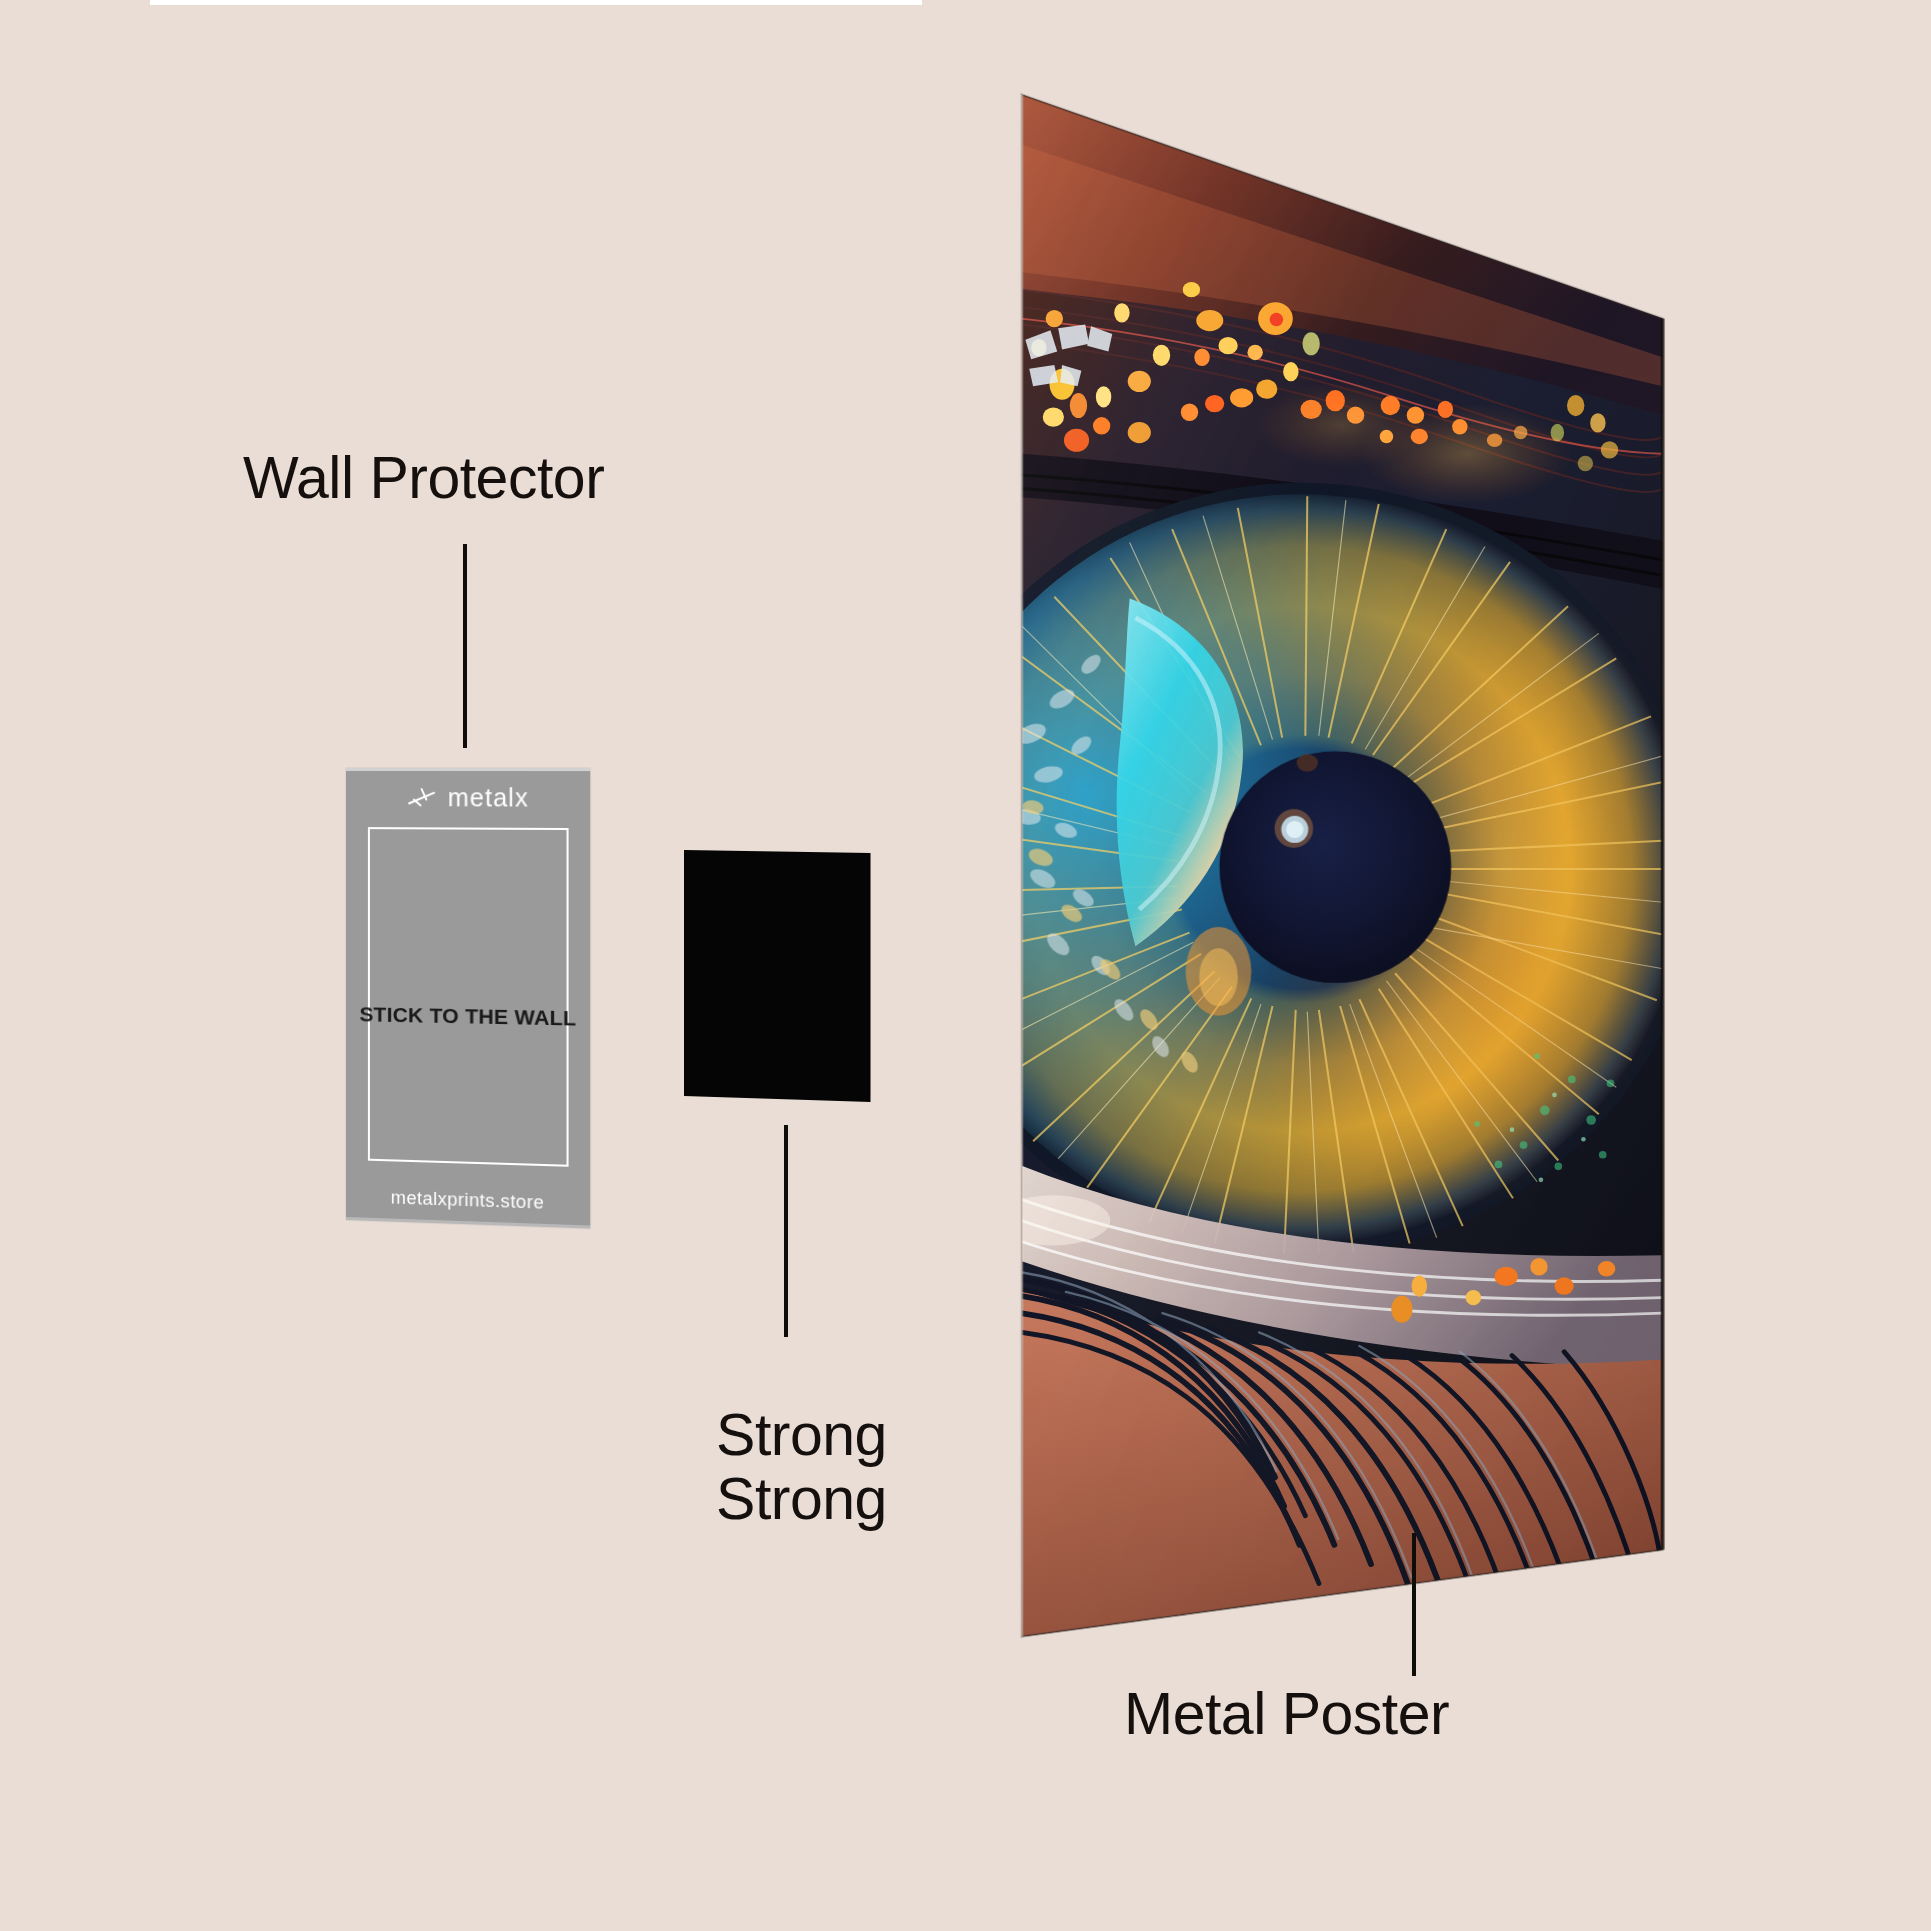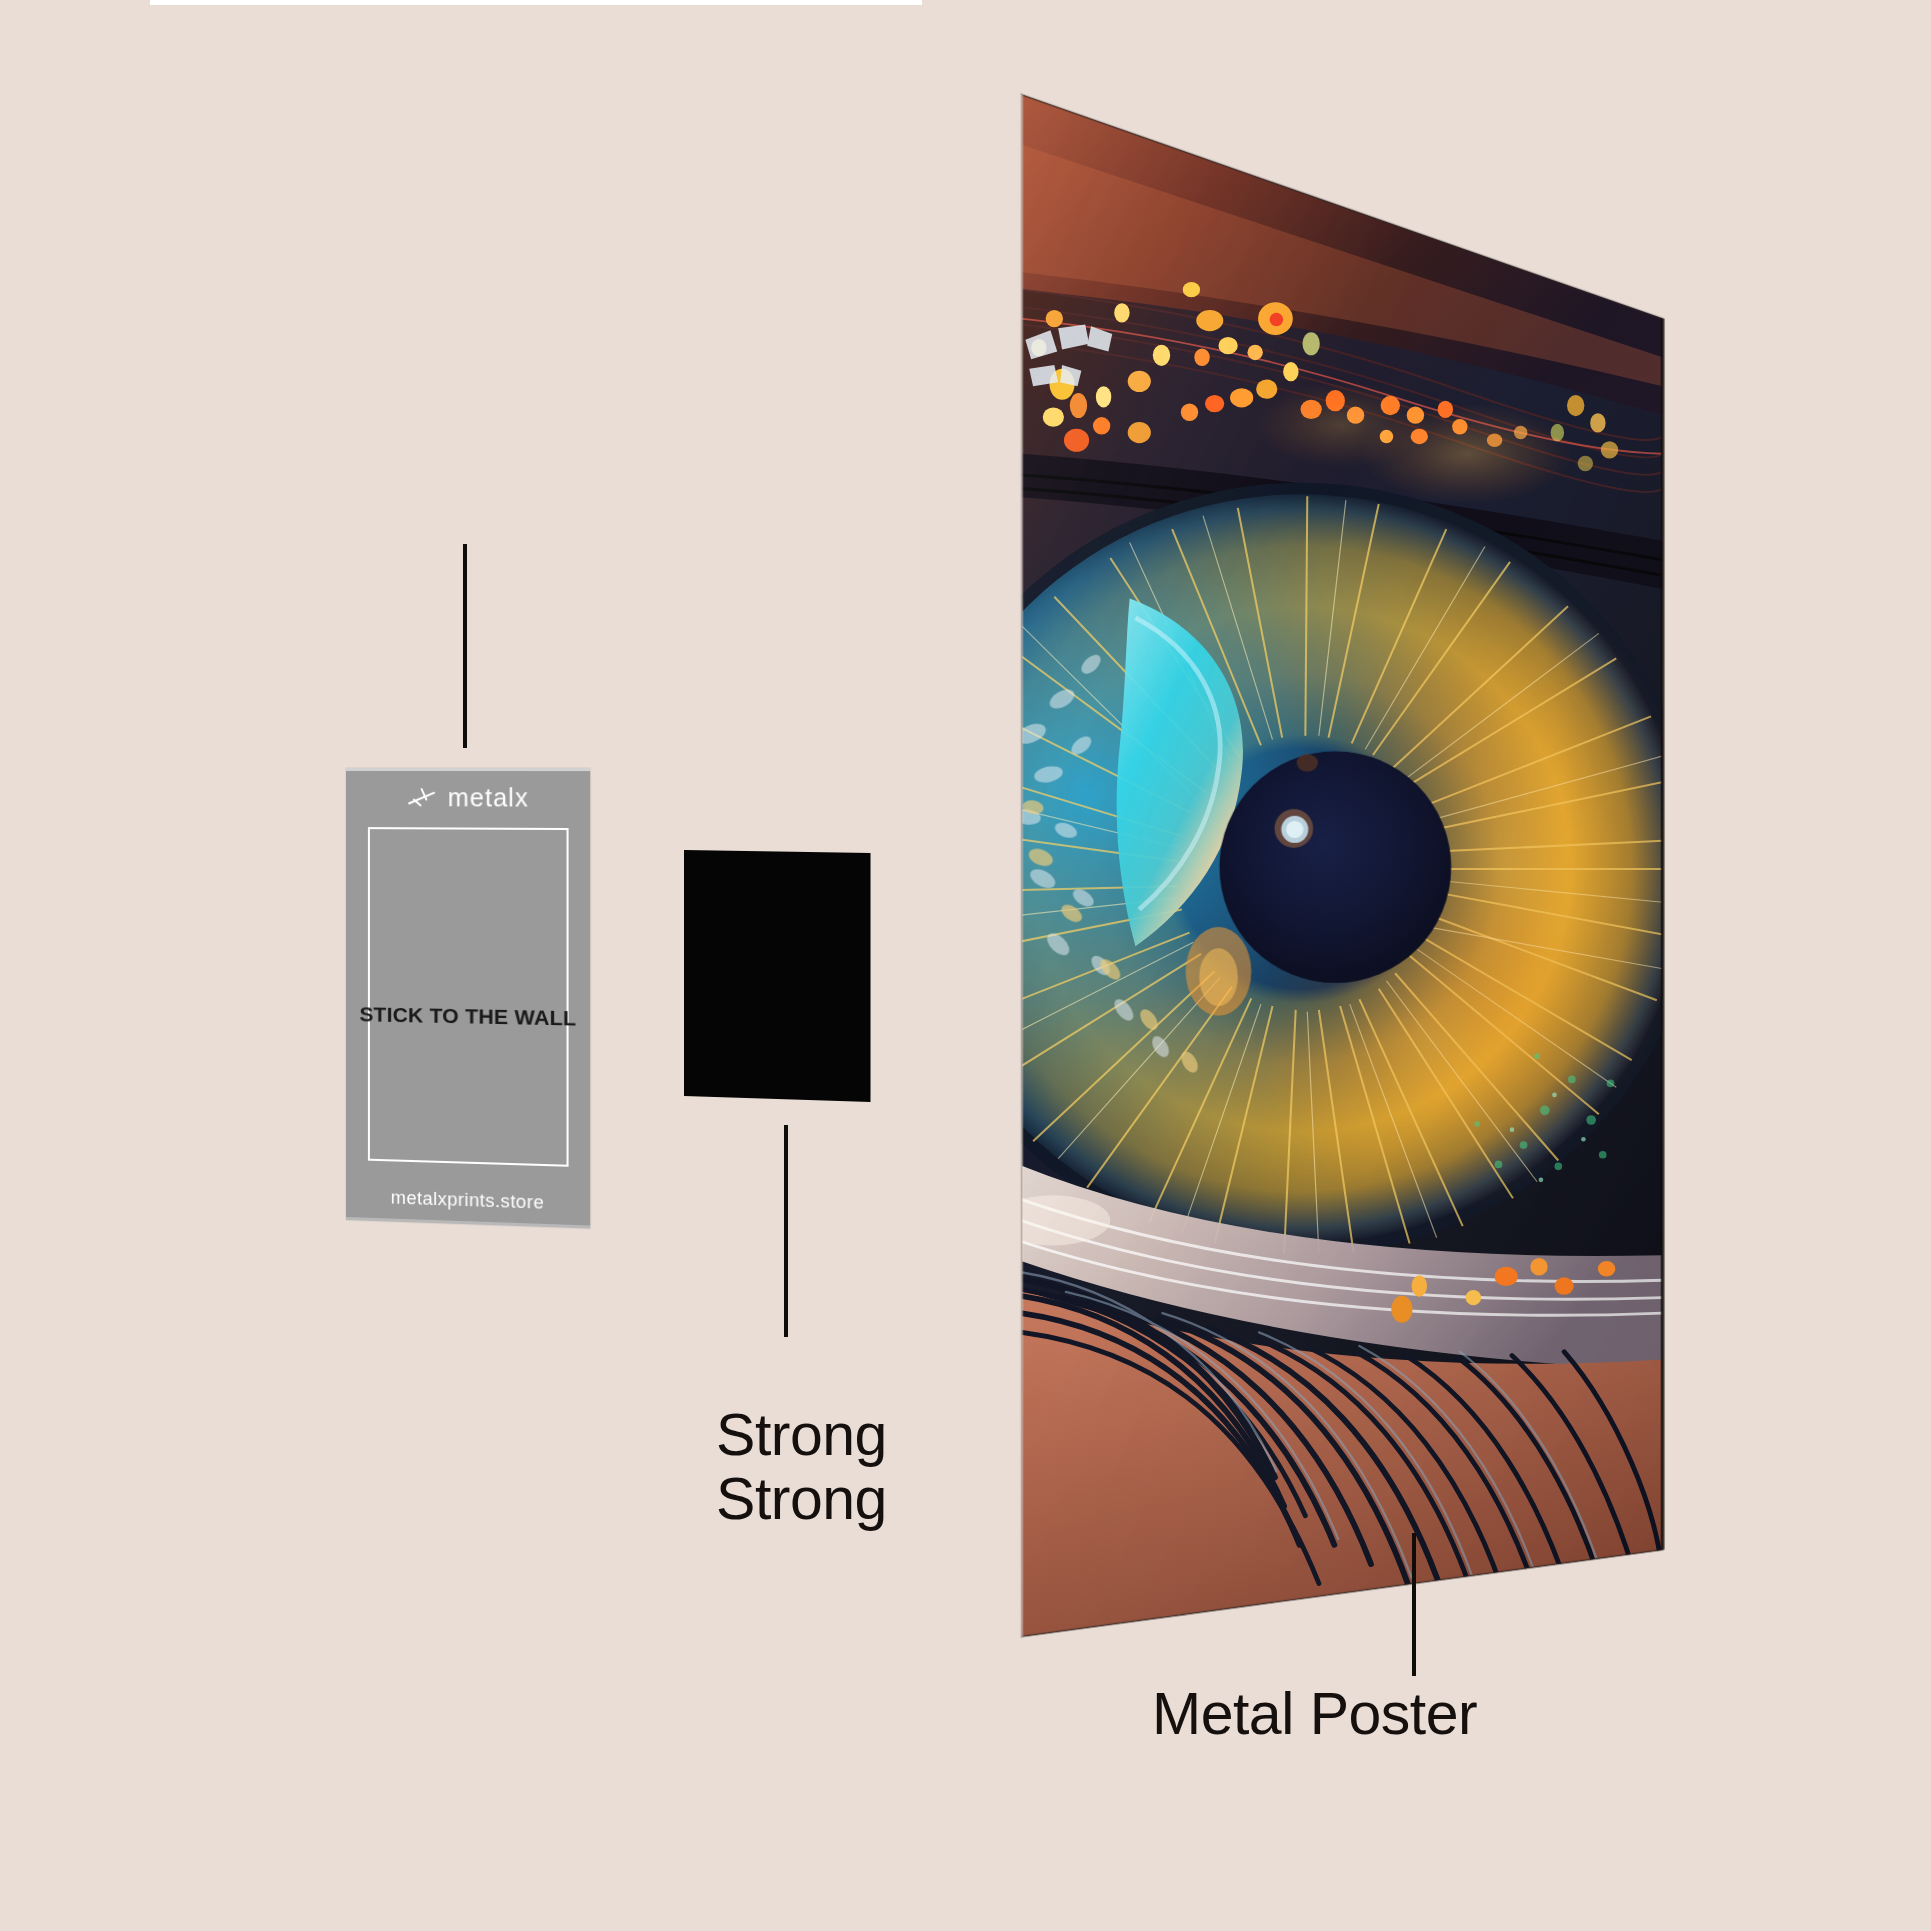--- a/index.html
+++ b/index.html
@@ -42,21 +42,21 @@
     font-size: 59px;
   }
   #label-strong-magnet {
     left: 676px;
     top: 1404px;
     font-size: 59px;
     text-align: center;
     width: 251px;
   }
   #label-metal-poster {
-    left: 1152px;
+    left: 1124px;
     top: 1683px;
     font-size: 59px;
   }
 
   
   .leader {
     position: absolute;
     background: #100c0a;
     width: 3.9px;
   }
@@ -530,19 +530,20 @@
 
     <div class="wp-site">metalxprints.store</div>
   </div>
 
   <div id="magnet-tile"></div>
 
   <div class="leader" id="leader-wall-protector"></div>
   <div class="leader" id="leader-strong-magnet"></div>
   <div class="leader" id="leader-metal-poster"></div>
 
+  <div class="label" id="label-wall-protector">Wall Protector</div>
 
   <div class="label" id="label-strong-magnet"><span>Strong</span><br><span>Strong</span></div>
 
   <div class="label" id="label-metal-poster">Metal Poster</div>
 
 </div>
 
 
 </body></html>

